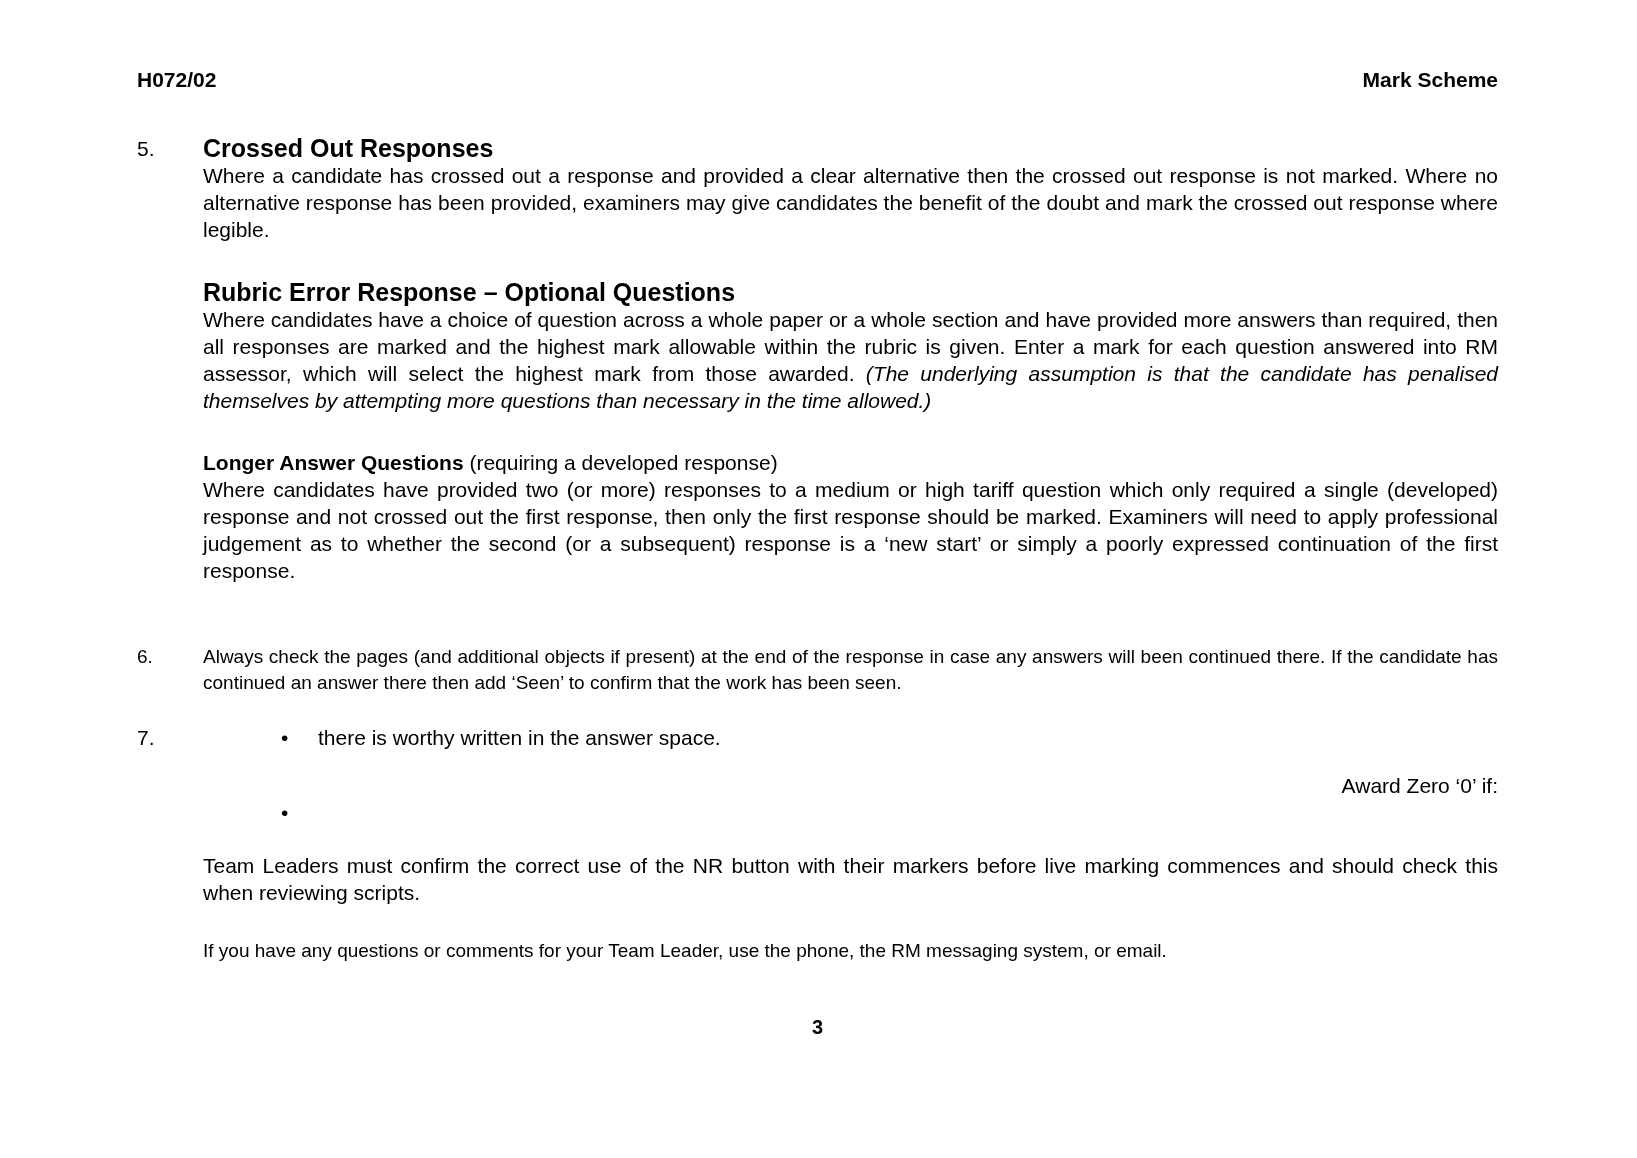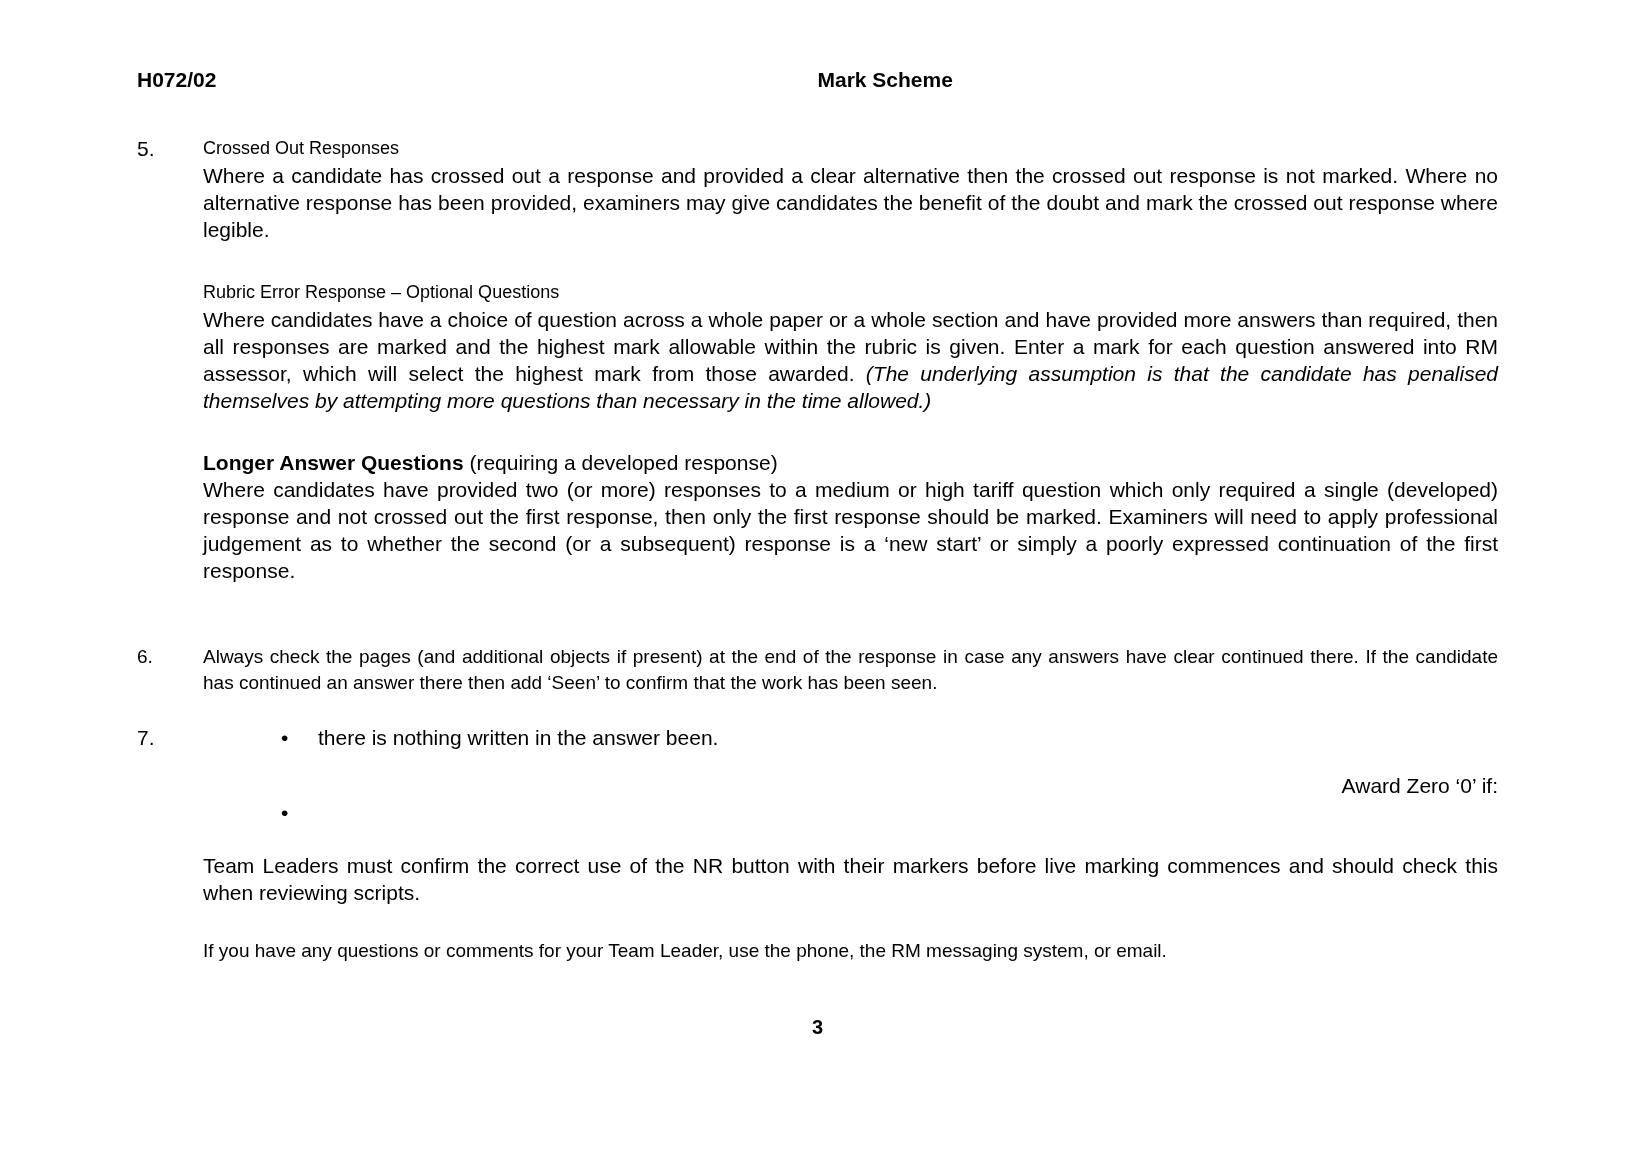--- a/index.html
+++ b/index.html
@@ -20,39 +20,39 @@
     box-sizing: border-box;
     width: 1637px;
     height: 1158px;
     padding: 66px 139px 0 137px;
   }
   .doc-header {
     display: flex;
     font-weight: bold;
   }
   .doc-header .h-left   { flex: 1; text-align: left; }
-  .doc-header .h-center { flex: 1; text-align: left; }
+  .doc-header .h-center { flex: 1; text-align: right; }
   .doc-header .h-right  { flex: 1; text-align: right; }
 
   .numbered {
     display: flex;
     align-items: flex-start;
   }
   .num {
     flex: 0 0 66px;
     width: 66px;
   }
   .content {
     flex: 1;
     min-width: 0;
   }
   h2 {
     margin: 0;
-    font-size: 18px;
-    font-weight: normal;
+    font-size: 25px;
+    font-weight: bold;
     line-height: 27px;
   }
   p {
     margin: 0;
     text-align: justify;
   }
   .plain { text-align: left; }
   .it { font-style: italic; }
   .b  { font-weight: bold; }
   .small {
@@ -104,31 +104,31 @@
 
       <div class="m-longer"><span class="b">Longer Answer Questions</span><span> (requiring a developed response)</span></div>
       <p>Where candidates have provided two (or more) responses to a medium or high tariff question which only required a single (developed) response and not crossed out the first response, then only the first response should be marked. Examiners will need to apply professional judgement as to whether the second (or a subsequent) response is a ‘new start’ or simply a poorly expressed continuation of the first response.</p>
 
     </div>
   </section>
 
   <section class="numbered small m-s6">
     <div class="num">6.</div>
     <div class="content">
-      <p>Always check the pages (and additional objects if present) at the end of the response in case any answers have clear continued there. If the candidate has continued an answer there then add ‘Seen’ to confirm that the work has been seen.</p>
+      <p>Always check the pages (and additional objects if present) at the end of the response in case any answers will been continued there. If the candidate has continued an answer there then add ‘Seen’ to confirm that the work has been seen.</p>
     </div>
   </section>
 
   <section class="numbered m-s7">
     <div class="num">7.</div>
     <div class="content">
 
       <div class="bullet-row">
         <span class="bullet-glyph">•</span>
-        <span>there is nothing written in the answer been.</span>
+        <span>there is worthy written in the answer space.</span>
       </div>
 
       <p class="plain m-zero">Award Zero ‘0’ if:</p>
       <div class="bullet-row">
         <span class="bullet-glyph">•</span>
       </div>
 
       <p class="m-team">Team Leaders must confirm the correct use of the NR button with their markers before live marking commences and should check this when reviewing scripts.</p>
 
       <p class="small plain m-contact">If you have any questions or comments for your Team Leader, use the phone, the RM messaging system, or email.</p>

